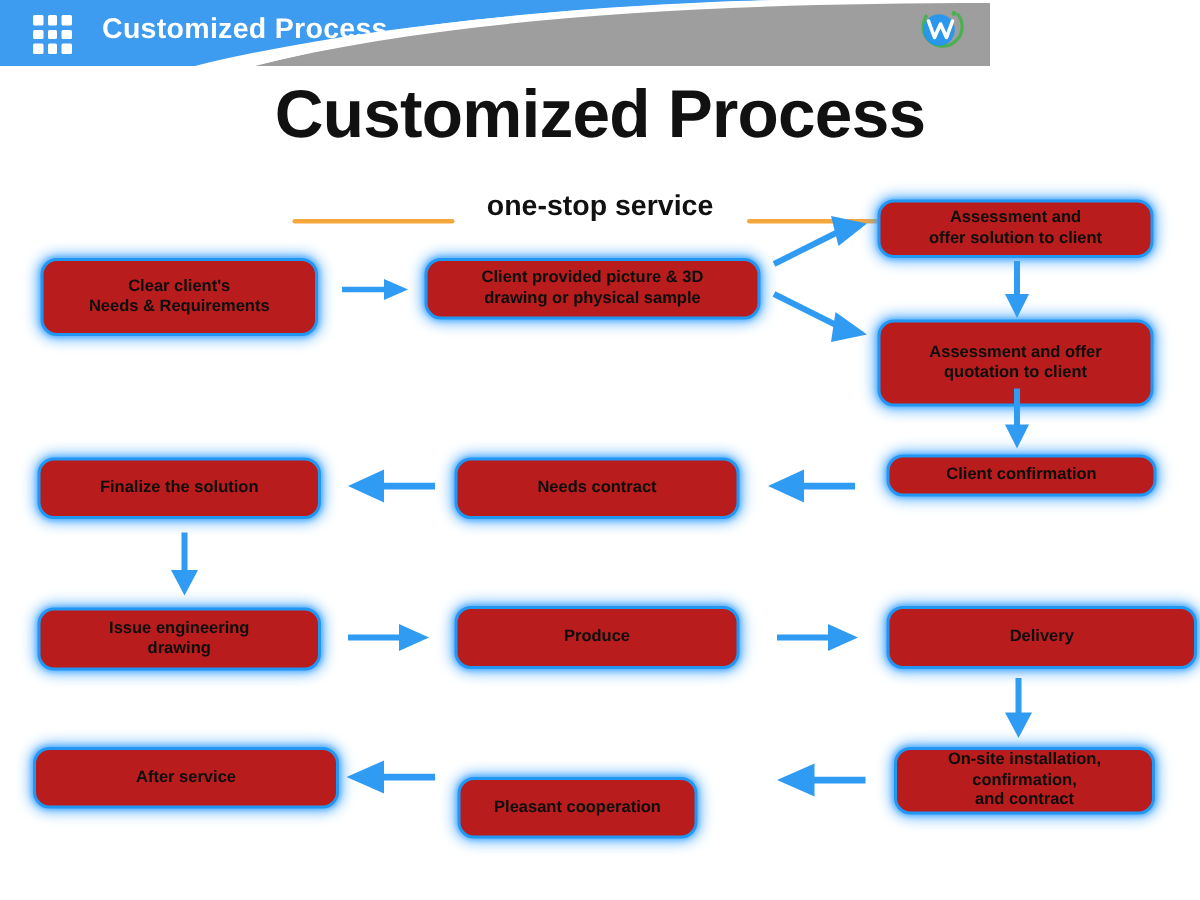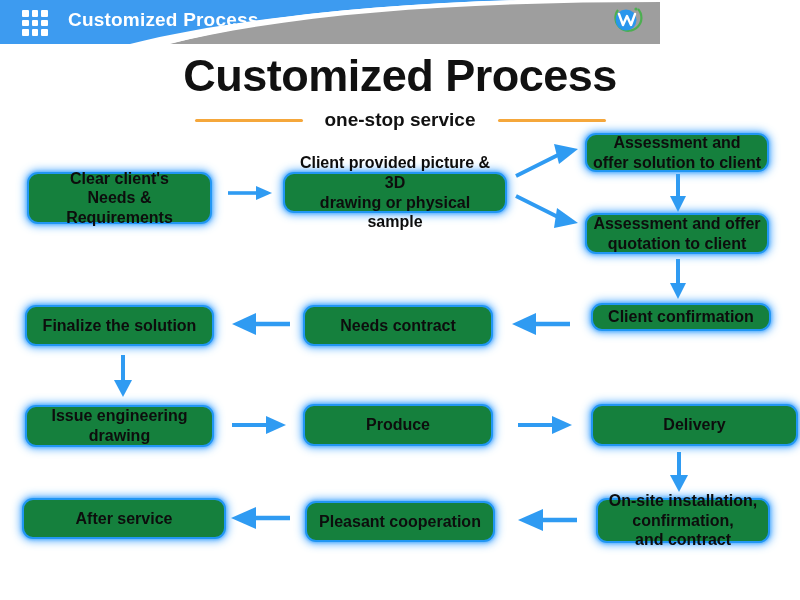--- a/index.html
+++ b/index.html
@@ -73,54 +73,54 @@
     top: 50px;
     text-align: center;
     font-size: 45px;
     font-weight: bold;
     color: #111111;
     letter-spacing: -0.5px;
   }
   #subtitle-row {
     position: absolute;
     left: 0; right: 0;
-    top: 109px;
+    top: 127px;
     display: flex;
-    align-items: center;
+    align-items: flex-end;
     justify-content: center;
     gap: 22px;
   }
   .rule {
     width: 108px;
     height: 3px;
     background: #f5a73b;
     border-radius: 2px;
   }
   #subtitle-text {
     font-size: 19px;
     font-weight: bold;
     color: #111111;
     white-space: nowrap;
   }
 
   
   .node {
     position: absolute;
     box-sizing: border-box;
-    background: #15803d;
+    background: #b91c1c;
     border: 2.5px solid #2196f3;
     border-radius: 11px;
     box-shadow: 0 0 9px 2px rgba(56,160,255,.80),
                 0 0 3px 1px rgba(56,160,255,.55);
     display: flex;
     align-items: center;
     justify-content: center;
     text-align: center;
     padding: 2px 6px;
-    font-size: 16px;
+    font-size: 11px;
     font-weight: bold;
     color: #0d0d0d;
     line-height: 1.22;
   }
   .node span { display: block; }
 
   
   .arrow {
     position: absolute;
     pointer-events: none;
@@ -185,21 +185,21 @@
   </div>
 </div>
 
 <div class="node" style="left:585px; top:133px; width:184px; height:39px;">
   <div>
     <span>Assessment and</span>
     <span>offer solution to client</span>
   </div>
 </div>
 
-<div class="node" style="left:585px; top:213px; width:184px; height:41px;">
+<div class="node" style="left:585px; top:213px; width:184px; height:58px;">
   <div>
     <span>Assessment and offer</span>
     <span>quotation to client</span>
   </div>
 </div>
 
 <div class="node" style="left:591px; top:303px; width:180px; height:28px;">
   <div>
       <span>Client confirmation</span>
     </div>
@@ -237,21 +237,21 @@
 </div>
 
 <div class="node" style="left:596px; top:498px; width:174px; height:45px;">
   <div>
     <span>On-site installation,</span>
     <span>confirmation,</span>
     <span>and contract</span>
   </div>
 </div>
 
-<div class="node" style="left:305px; top:501px; width:190px; height:41px;">
+<div class="node" style="left:305px; top:518px; width:160px; height:41px;">
   <div>
       <span>Pleasant cooperation</span>
     </div>
 </div>
 
 <div class="node" style="left:22px; top:498px; width:204px; height:41px;">
   <div>
       <span>After service</span>
     </div>
 </div>

